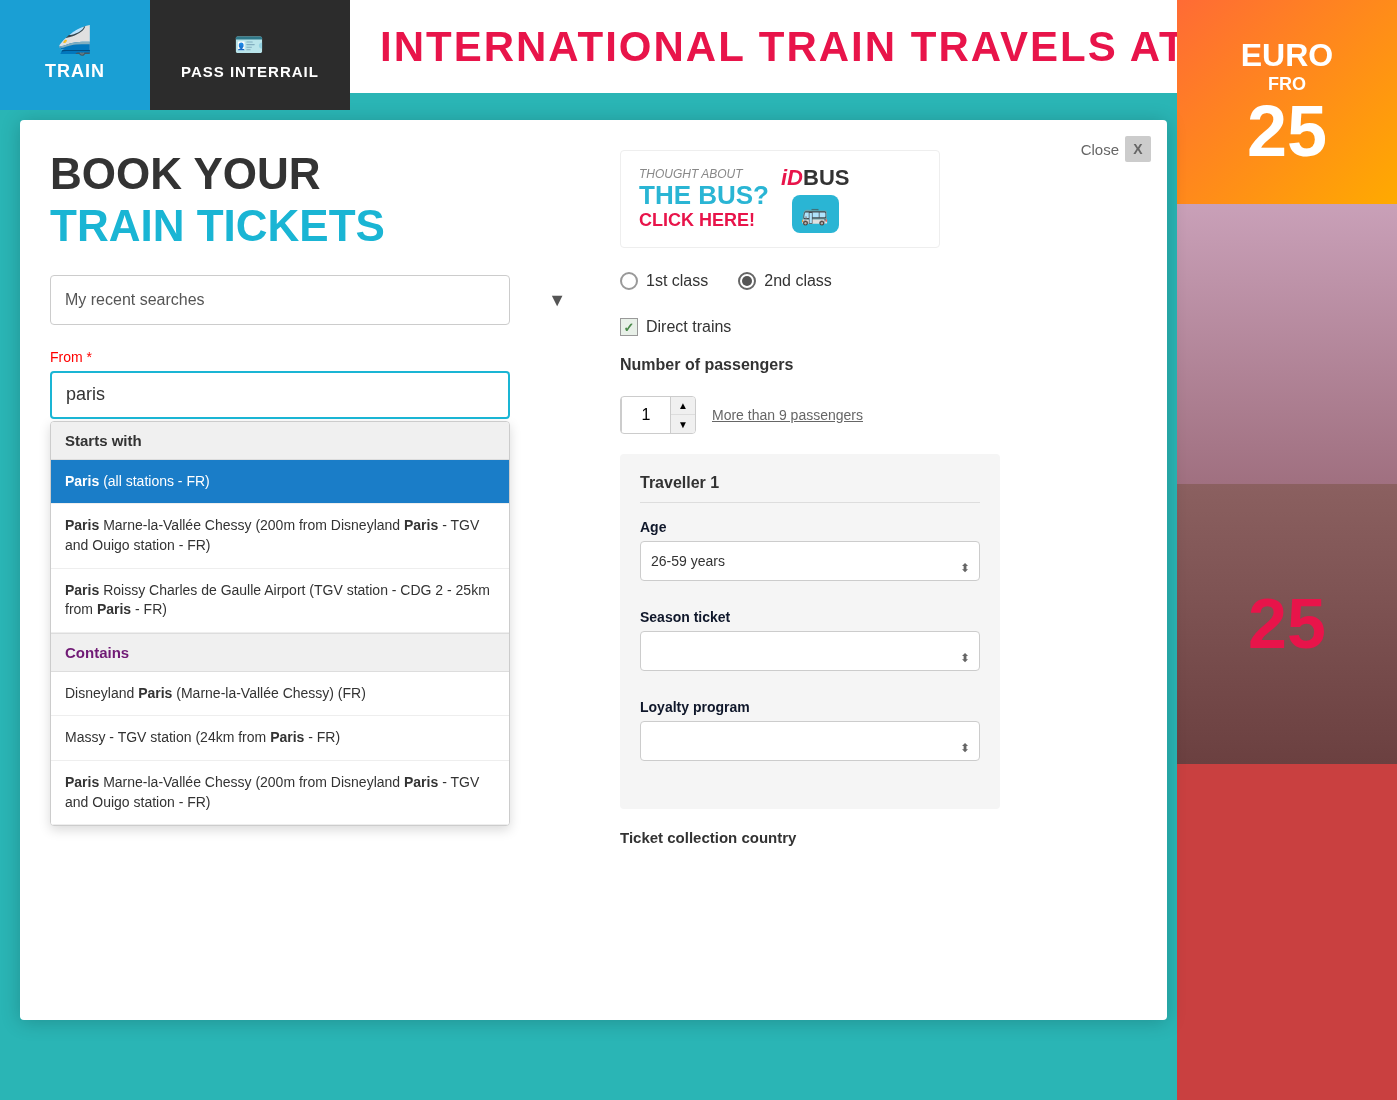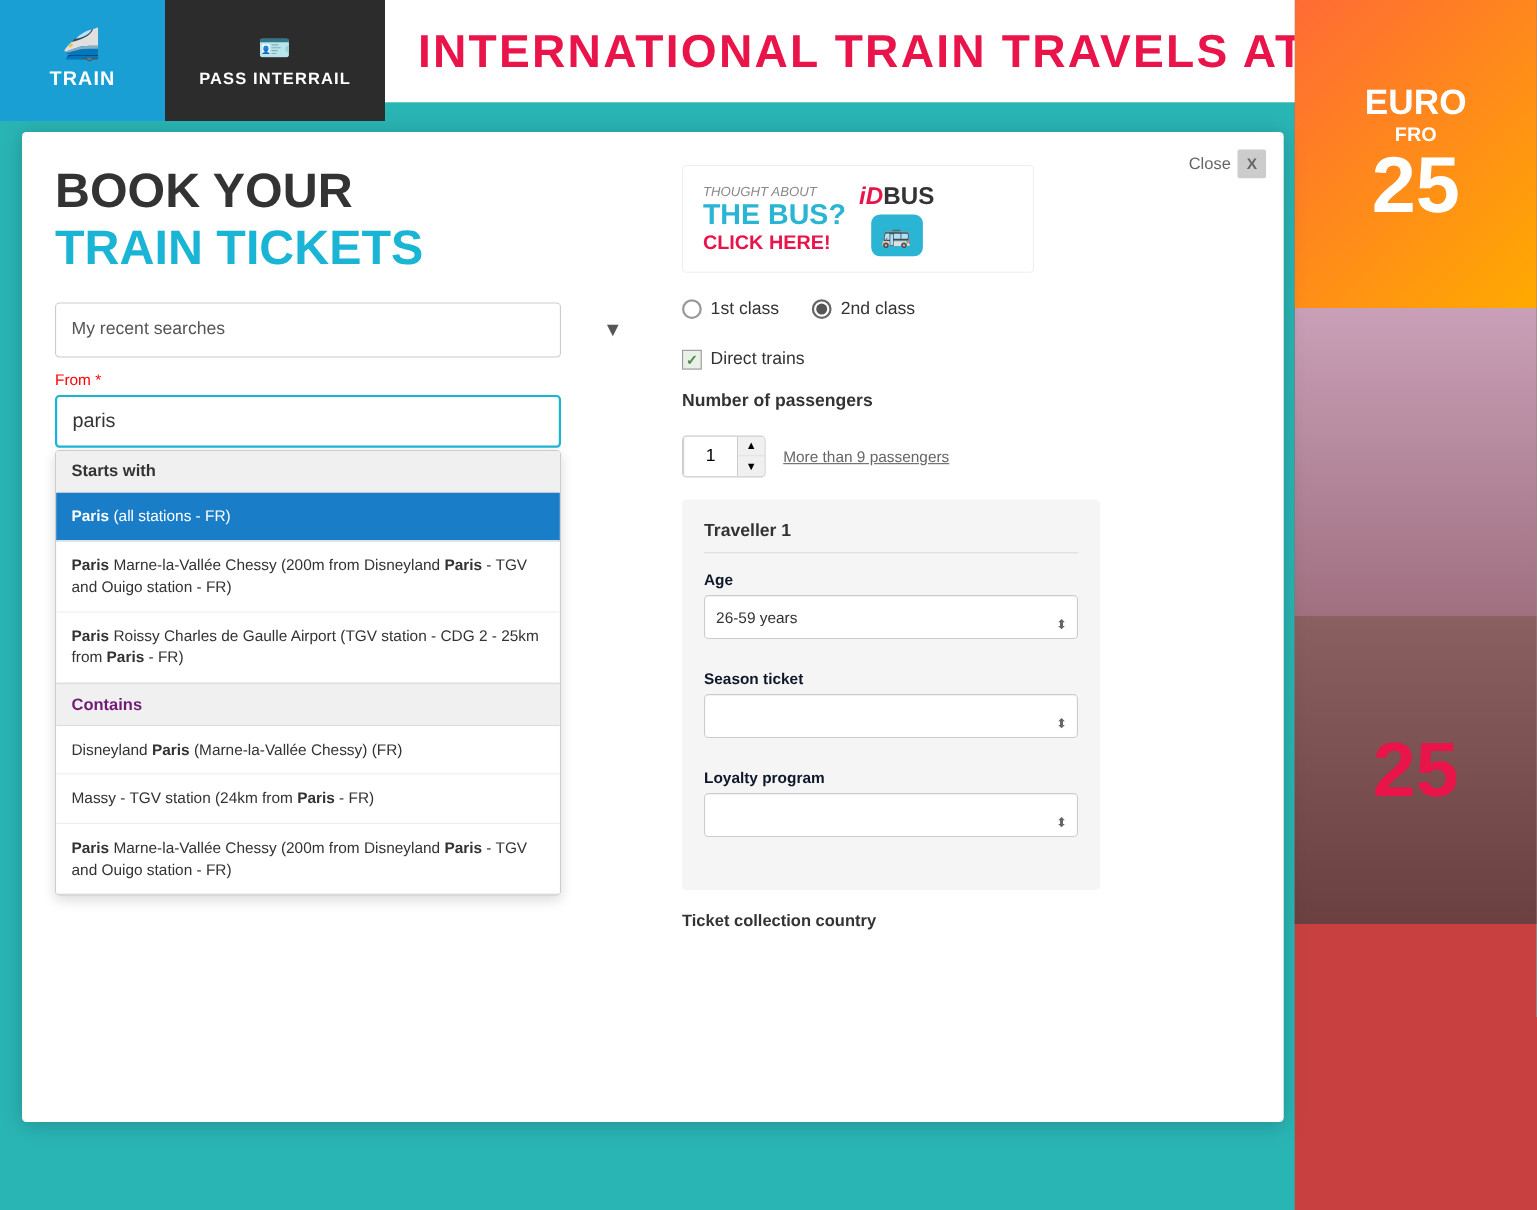--- a/index.html
+++ b/index.html
@@ -82,21 +82,21 @@
     .right-strip {
       position: absolute;
       top: 0;
       right: 0;
       width: 220px;
       background: #c94040;
       height: 100%;
     }
     .right-ad-top {
       background: linear-gradient(135deg, #ff6b35, #ffaa00);
-      height: 280px;
+      height: 204px;
       display: flex;
       flex-direction: column;
       align-items: center;
       justify-content: center;
       color: white;
       font-size: 13px;
       font-weight: bold;
       text-align: center;
       padding: 10px;
     }
@@ -171,21 +171,21 @@
       font-size: 44px;
       font-weight: bold;
       color: #1ab5d4;
       line-height: 1.1;
       margin-bottom: 24px;
     }
 
     
     .recent-searches-wrapper {
       position: relative;
-      margin-bottom: 12px;
+      margin-bottom: 24px;
     }
     .recent-searches-select {
       width: 460px;
       height: 50px;
       border: 1px solid #ccc;
       border-radius: 4px;
       padding: 0 40px 0 14px;
       font-size: 16px;
       color: #555;
       background: white;

